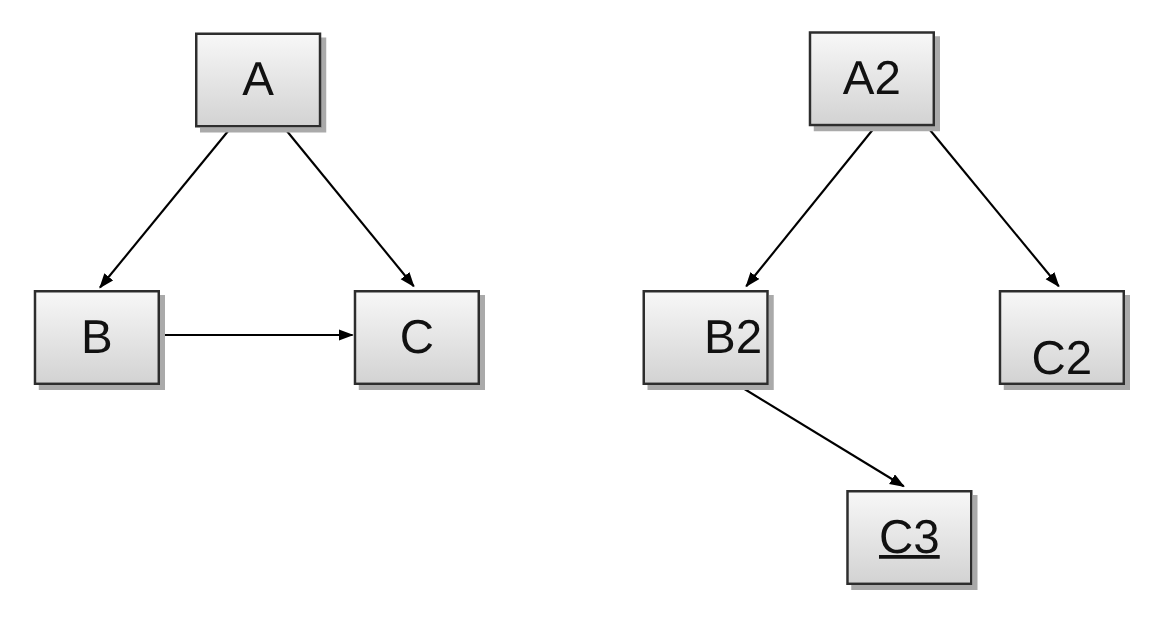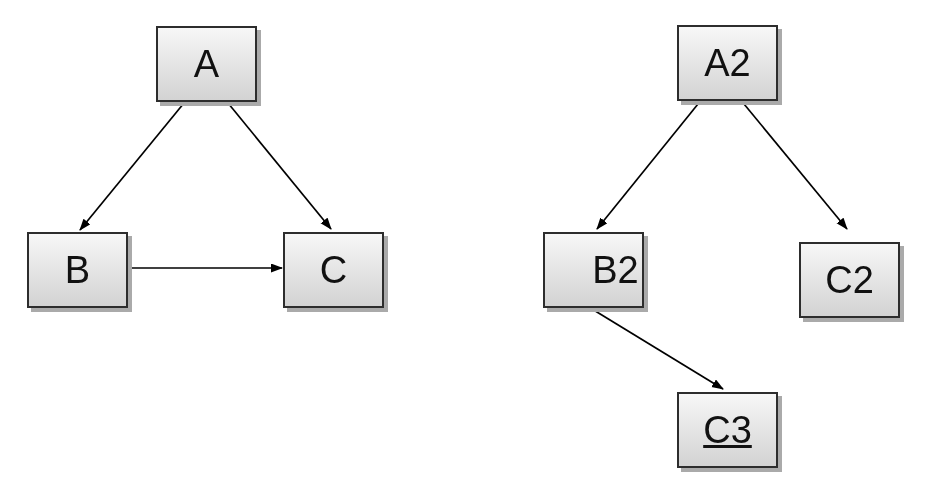--- a/index.html
+++ b/index.html
@@ -40,23 +40,23 @@
     align-items:center;
     justify-content:center;
     font-size:38px;
     color:var(--text);
     line-height:1;
     user-select:none;
   }
   .node-a  {left:156px; top:26px;}
   .node-b  {left:27px;  top:232px;}
   .node-c  {left:283px; top:232px;}
-  .node-a2 {left:677px; top:25px;}
-  .node-b2 {left:543px; top:232px;padding-left:44px;}
-  .node-c2 {left:799px; top:242px;}
+  .node-a2 {left:647px; top:25px;}
+  .node-b2 {left:514px; top:232px;padding-left:44px;}
+  .node-c2 {left:799px; top:232px;align-items:flex-end;}
   .node-c3 {left:677px; top:392px;text-decoration:underline;}
 </style>
 </head>
 <body>
 
 <div class="canvas">
 
   <svg class="edges" width="940" height="504" viewBox="0 0 940 504" aria-hidden="true">
     <defs>
       <marker id="arrowhead" markerUnits="userSpaceOnUse" markerWidth="13" markerHeight="10" refX="11" refY="4.5" orient="auto">

